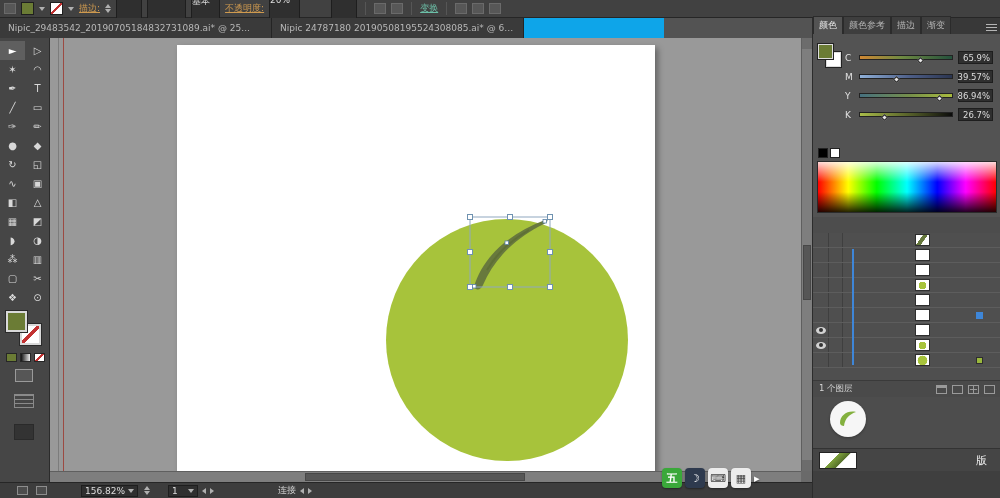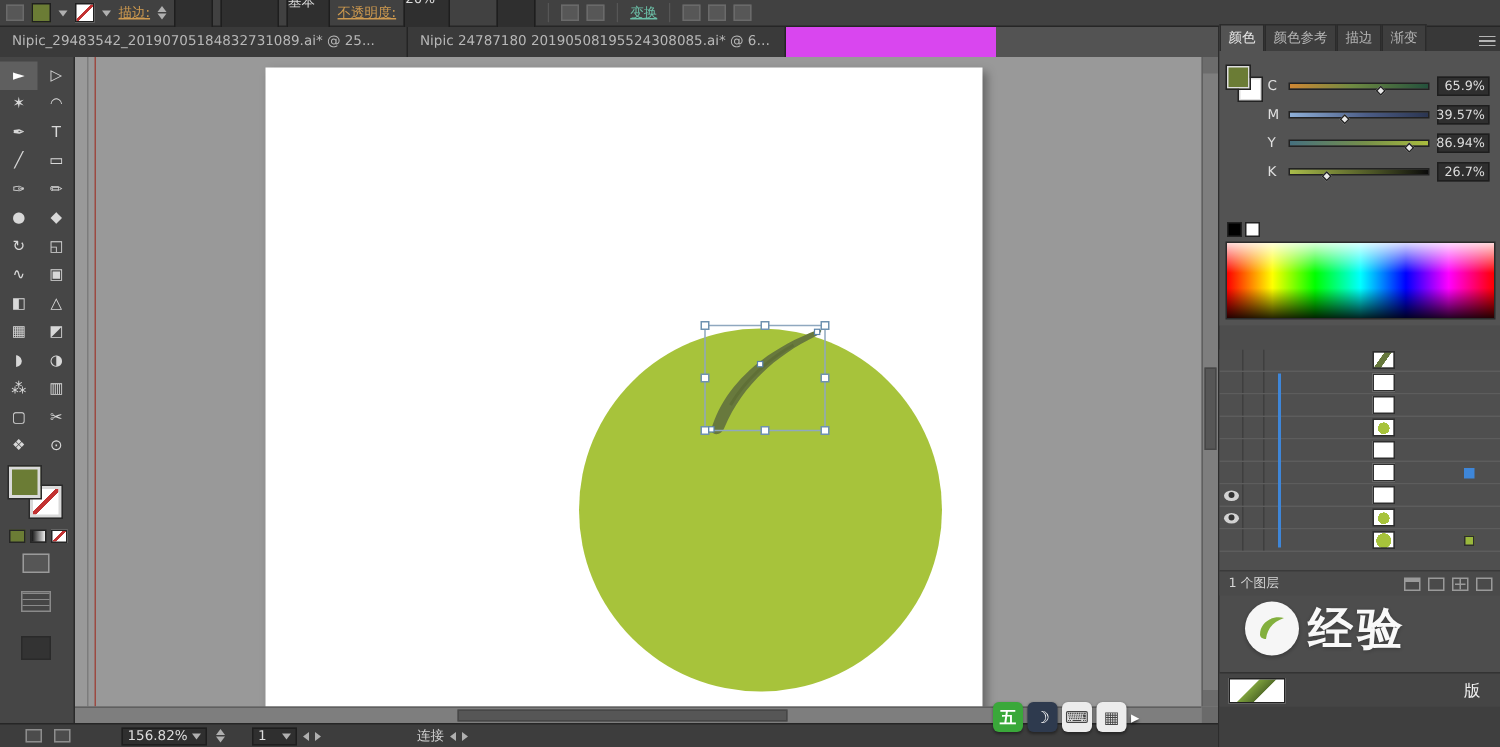--- a/index.html
+++ b/index.html
@@ -20,21 +20,21 @@
   .cb-label { color:#c5c5c5;margin-top:32px; }
   .cb-box { height:30px; min-width:26px; background:#2f2f2f; border:1px solid #1e1e1e;
     display:inline-flex; align-items:flex-start; justify-content:flex-end; padding:0 0; gap:3px; color:#ddd; }
   .caret { width:0; height:0; border-left:3px solid transparent; border-right:3px solid transparent; border-top:4px solid #b0b0b0; display:inline-block; }
   .caret.up { border-top:none; border-bottom:4px solid #b0b0b0; }
   .blackline { width:28px; height:2px; background:#0c0c0c; display:inline-block; }
   .sep { width:1px; height:13px; background:#2a2a2a; border-right:1px solid #565656; display:inline-block; margin:0 3px; }
   .cb-stepper { display:inline-flex; flex-direction:column; gap:1px; }
 
   
-  .tab-bar { position:absolute; left:0; top:18px; width:664px; height:20px; background:#d946ef; display:flex;text-align:center; }
+  .tab-bar { position:absolute; left:0; top:18px; width:664px; height:20px; background:#0ea5e9; display:flex;text-align:center; }
   .doc-tab { height:20px; display:flex; align-items:center; padding:0 8px; gap:6px; background:#3a3a3a;
     border-right:1px solid #242424; color:#b8b8b8; white-space:nowrap; overflow:hidden; }
   .doc-tab .t-label { overflow:hidden; text-overflow:ellipsis; white-space:nowrap; }
   .doc-tab.t1 { width:272px; } .doc-tab.t2 { width:252px; }
   .doc-tab.active { background:#535353; color:#e4e4e4; width:192px; }
   .tab-close { color:#cccccc; font-size:10px; cursor:pointer; }
 
   
   .toolbar { position:absolute; left:0; top:38px; width:50px; height:444px; background:#464646; border-right:1px solid #2b2b2b; }
   .tool-grid { display:grid; grid-template-columns:25px 25px; padding-top:3px; }
@@ -466,16 +466,15 @@
     <span class="ime-key light">▦</span>
     <span class="ime-arrow">▸</span>
   </div>
 
   <div class="watermark">
     <span class="wm-badge">
       <svg width="24" height="24" viewBox="0 0 24 24">
         <path d="M4 16 C4 8 12 3 20 5 C14 7 9 11 8 19 C6 19 4 18 4 16 Z" fill="#86b53e"></path>
       </svg>
     </span>
-    <span class="wm-text">经验</span>
   </div>
 
 </div>
 
 </body></html>

